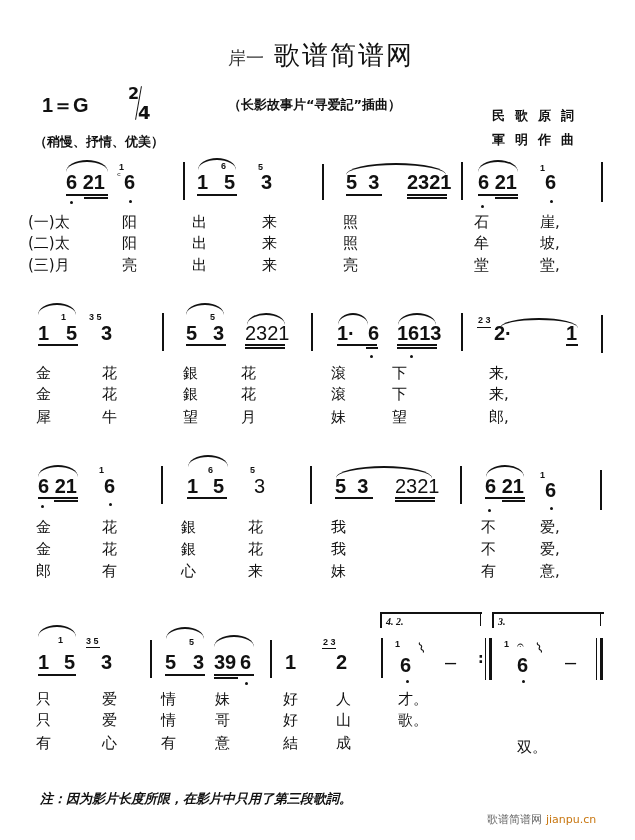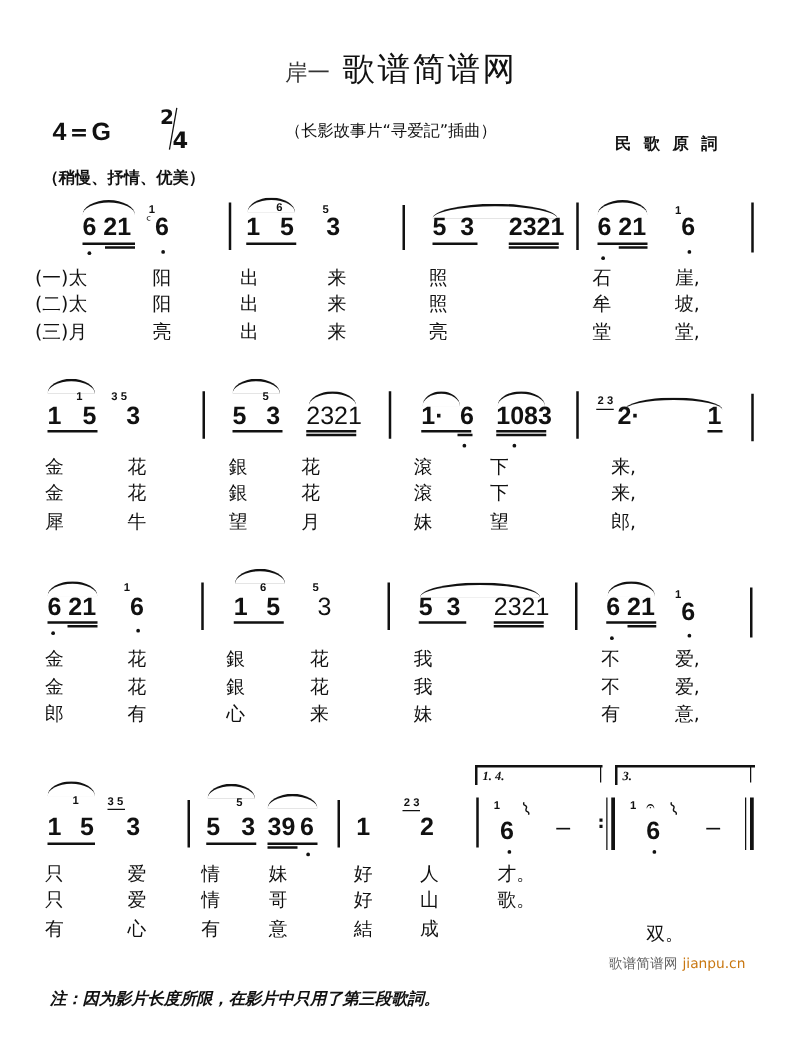--- a/index.html
+++ b/index.html
@@ -6,55 +6,56 @@
   body { width: 635px; height: 840px; position: relative; overflow: hidden;
          font-family: "DejaVu Sans", "Liberation Sans", sans-serif; color: #111; }
   .abs { position: absolute; }
   .title { left: 228px; top: 38px; font-size: 26px; font-family: "DejaVu Serif", serif; letter-spacing: 2px; }
   .title .prefix { font-size: 18px; color: #333; margin-right: 10px; letter-spacing: 0; }
   .key { left: 42px; top: 92px; font-size: 20px; font-weight: bold; font-family: "Liberation Sans", sans-serif; }
   .timesig { left: 126px; top: 84px; width: 26px; height: 40px; }
   .timesig .num { position:absolute; left:2px; top:0; font-size:16px; font-weight:bold; }
   .timesig .den { position:absolute; left:12px; top:18px; font-size:18px; font-weight:bold; }
   .timesig .slash { position:absolute; left:12px; top:2px; width:1px; height:34px; background:#111; transform: rotate(10deg); }
-  .subtitle { left: 228px; top: 96px; font-size: 13px; font-weight: normal; }
+  .subtitle { left: 228px; top: 96px; font-size: 13px; font-weight: bold; }
   .credits { left: 492px; top: 104px; font-size: 13px; font-weight: bold; line-height: 24px; letter-spacing: 10px; }
   .tempo { left: 34px; top: 133px; font-size: 13px; font-weight: bold; }
 
   .note { position:absolute; font-size: 20px; font-weight: bold; font-family: "Liberation Sans", sans-serif; line-height: 20px; white-space: pre; }
   .grace { position:absolute; font-size: 9px; font-weight: bold; font-family: "Liberation Sans", sans-serif; line-height: 9px; }
   .graceMark { position:absolute; font-size: 11px; font-family: "DejaVu Sans", sans-serif; line-height: 11px; }
   .uline { position:absolute; height: 2px; background: #111; }
   .dot { position:absolute; width: 3px; height: 3px; border-radius: 50%; background:#111; }
   .bar { position:absolute; width: 2px; background: #111; }
   .bar.thick { width: 3px; }
   .slur { position:absolute; border-top: 2px solid #111; border-radius: 50% 50% 0 0 / 100% 100% 0 0; height: 10px; }
   .lyric { position:absolute; font-size: 15px; font-family: "DejaVu Sans", sans-serif; line-height: 18px; }
   .note-foot { left: 40px; top: 790px; font-size: 13px; font-weight: bold; font-style: italic; }
-  .watermark { left: 487px; top: 763px; font-size: 11px; color: #666; }
+  .watermark { left: 487px; top: 812px; font-size: 11px; color: #666; }
   .watermark .site { color: #c8760f; margin-left: 4px; }
   .volta { position:absolute; border-top: 2px solid #111; border-left: 2px solid #111; height: 14px; }
   .volta-label { position:absolute; font-size: 10px; font-style: italic; font-weight: bold; font-family:"Liberation Serif", serif; }
   .squiggle { position:absolute; font-size: 14px; transform: rotate(-20deg); }
 </style>
 </head>
 <body>
 
 <div class="abs title">
   <span class="prefix">岸一</span><span>歌谱简谱网</span>
 </div>
-<div class="abs key">4＝G</div>
+<div class="abs key">1＝G</div>
 <div class="abs timesig">
   <span class="num">2</span>
   <span class="slash"></span>
   <span class="den">4</span>
 </div>
 <div class="abs subtitle">（长影故事片“寻爱記”插曲）</div>
 <div class="abs credits">
   <div>民歌原詞</div>
+  <div>軍明作曲</div>
 </div>
 <div class="abs tempo">（稍慢、抒情、优美）</div>
 
 <div>
   <div class="slur" style="left:66px;top:160px;width:42px;"></div>
   <div class="note" style="left:66px;top:172px;">6 21</div>
   <div class="uline" style="left:66px;top:194px;width:42px;"></div>
   <div class="uline" style="left:84px;top:197px;width:24px;"></div>
   <div class="dot" style="left:70px;top:201px;"></div>
   <div class="grace" style="left:119px;top:163px;">1</div>
@@ -136,21 +137,21 @@
   <div class="uline" style="left:245px;top:347px;width:40px;"></div>
 
   <div class="bar" style="left:311px;top:313px;height:38px;"></div>
   <div class="slur" style="left:338px;top:313px;width:30px;"></div>
   <div class="note" style="left:337px;top:323px;">1·</div>
   <div class="note" style="left:368px;top:323px;">6</div>
   <div class="uline" style="left:337px;top:344px;width:40px;"></div>
   <div class="uline" style="left:366px;top:347px;width:12px;"></div>
   <div class="dot" style="left:370px;top:355px;"></div>
   <div class="slur" style="left:398px;top:313px;width:38px;"></div>
-  <div class="note" style="left:397px;top:323px;">1083</div>
+  <div class="note" style="left:397px;top:323px;">1613</div>
   <div class="uline" style="left:397px;top:344px;width:40px;"></div>
   <div class="uline" style="left:397px;top:347px;width:40px;"></div>
   <div class="dot" style="left:410px;top:355px;"></div>
 
   <div class="bar" style="left:461px;top:313px;height:38px;"></div>
   <div class="grace" style="left:478px;top:316px;">2 3</div>
   <div class="uline" style="left:477px;top:327px;width:14px;height:1px;"></div>
   <div class="slur" style="left:500px;top:318px;width:78px;height:8px;"></div>
   <div class="note" style="left:494px;top:323px;">2·</div>
   <div class="note" style="left:566px;top:323px;">1</div>
@@ -268,21 +269,21 @@
   <div class="uline" style="left:214px;top:677px;width:24px;"></div>
   <div class="dot" style="left:245px;top:682px;"></div>
 
   <div class="bar" style="left:270px;top:640px;height:38px;"></div>
   <div class="note" style="left:285px;top:652px;">1</div>
   <div class="grace" style="left:323px;top:638px;">2 3</div>
   <div class="uline" style="left:322px;top:648px;width:14px;height:1px;"></div>
   <div class="note" style="left:336px;top:652px;">2</div>
 
   <div class="volta" style="left:380px;top:612px;width:100px;"></div>
-  <div class="volta-label" style="left:386px;top:616px;">1. 4.</div>
+  <div class="volta-label" style="left:386px;top:616px;">4. 2.</div>
   <div class="bar" style="left:480px;top:612px;height:14px;width:1px;"></div>
   <div class="bar" style="left:381px;top:638px;height:40px;"></div>
   <div class="grace" style="left:395px;top:640px;">1</div>
   <div class="note" style="left:400px;top:655px;">6</div>
   <div class="dot" style="left:406px;top:680px;"></div>
   <div class="squiggle" style="left:418px;top:640px;">⌇</div>
   <div class="note" style="left:445px;top:652px;font-weight:normal;">–</div>
   <div class="abs" style="left:478px;top:650px;font-size:14px;font-weight:bold;">:</div>
   <div class="bar" style="left:485px;top:638px;height:42px;width:1px;"></div>
   <div class="bar thick" style="left:489px;top:638px;height:42px;"></div>

